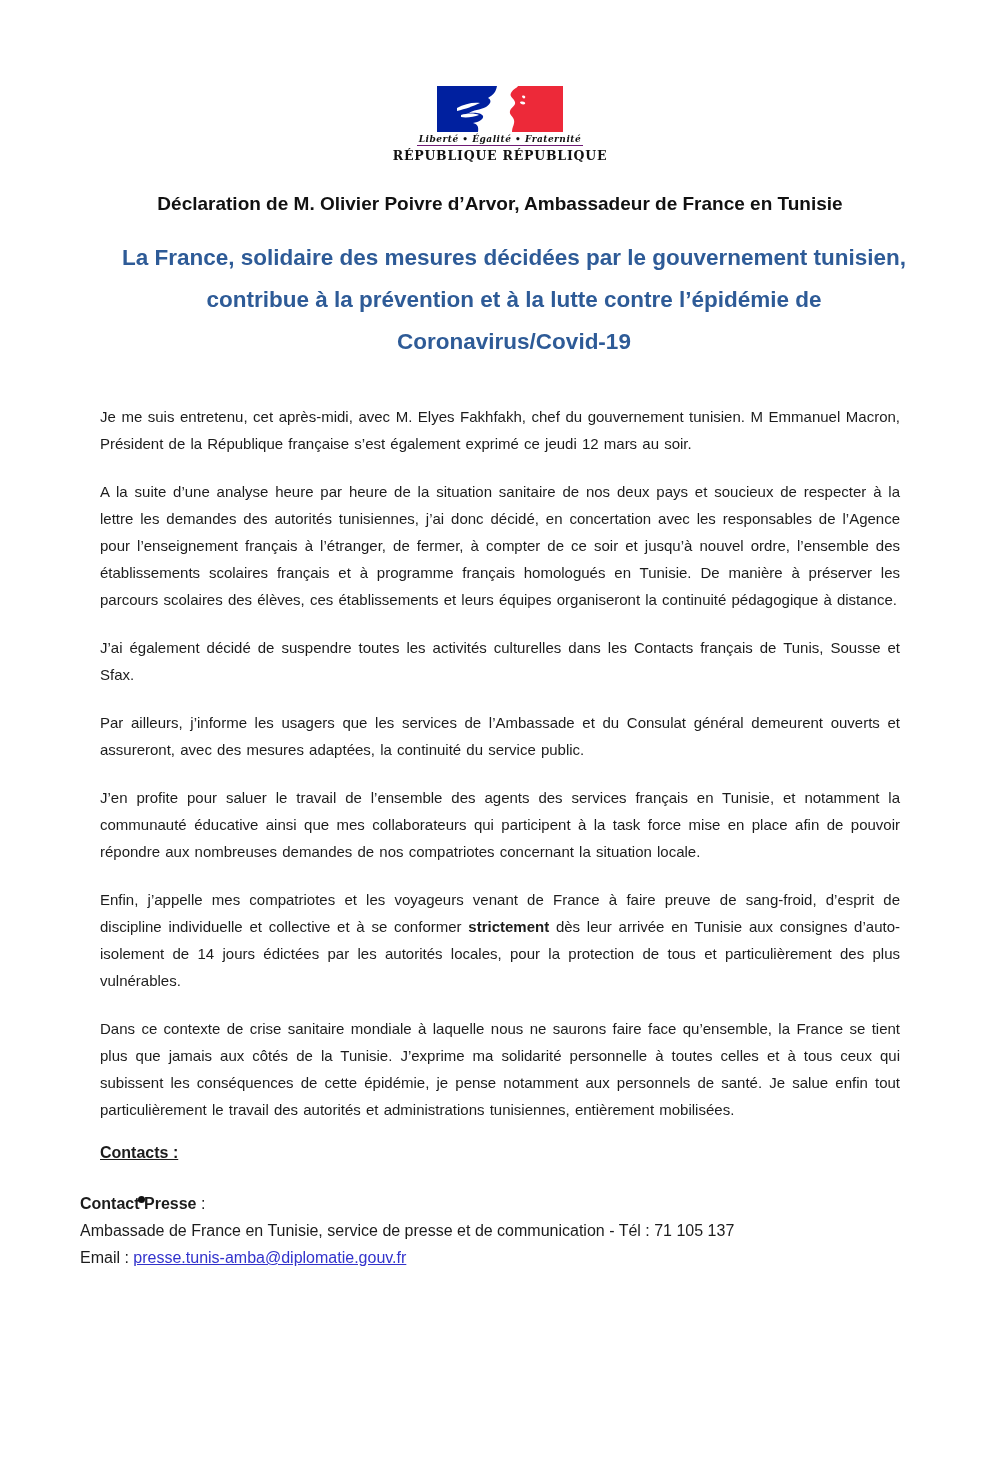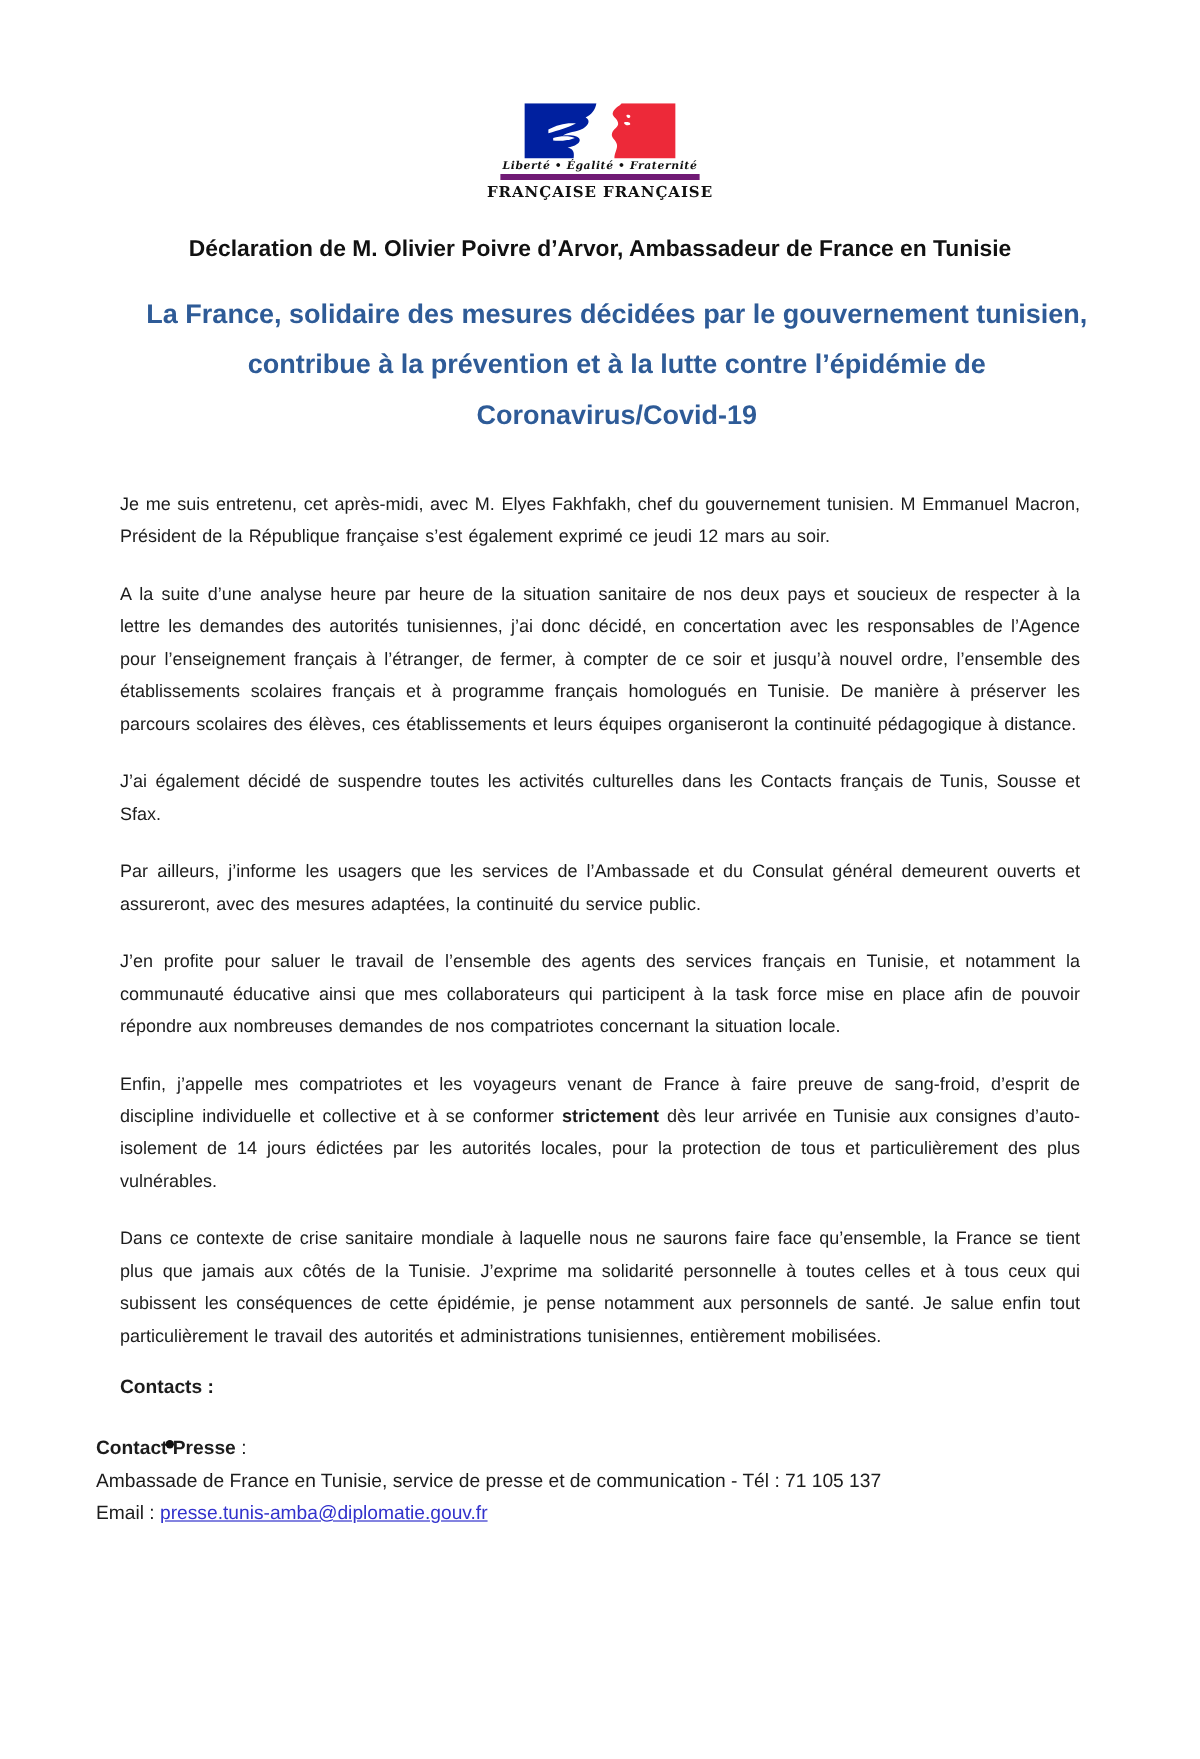--- a/index.html
+++ b/index.html
@@ -23,21 +23,21 @@
   }
   .marianne { width: 126px; height: 46px; display: block; }
   .logo-motto {
     font-family: "DejaVu Serif", serif;
     font-style: italic;
     font-weight: bold;
     font-size: 9px;
     letter-spacing: 0.5px;
     color: #111;
     padding: 2px 2px 1px 2px;
-    border-bottom: 5px solid #701a75;
+    border-bottom: 1px solid #701a75;
     white-space: nowrap;
   }
   .logo-country {
     font-family: "DejaVu Serif", serif;
     font-weight: bold;
     font-size: 12.5px;
     letter-spacing: 0.8px;
     color: #111;
     margin-top: 2px;
     white-space: nowrap;
@@ -72,20 +72,21 @@
     margin-bottom: 21px;
     word-spacing: 1px;
   }
   .bold { font-weight: bold; }
   
   .contacts-heading {
     padding: 0 100px;
     margin-top: 10px;
     font-size: 16px;
     font-weight: bold;
+    text-decoration: underline;
   }
   .contact-item {
     margin-top: 28px;
     padding-left: 80px;
     position: relative;
   }
   .contact-bullet {
     position: absolute;
     left: 138px;
     top: 6px;
@@ -115,21 +116,21 @@
                C38,26 45,27 46,30 C47,33 42,36 36,37 C40,38 42,40 41,46 H0 Z"></path>
       <path fill="#ffffff" d="M20,22 C27,18 36,16 43,17 C37,20 28,23 20,25 Z"></path>
       <path fill="#ffffff" d="M24,29 C30,27 38,27 42,29 C37,31 29,32 24,31 Z"></path>
 
       <path fill="#ED2939" d="M126,0 V46 H75 C75,41 78,38 77,34 C76,30 72,29 73,25
                C74,21 79,20 78,16 C77,12 72,11 74,7 C76,3 80,2 81,0 Z"></path>
       <path fill="#ffffff" d="M85,10 C87,9 89,10 88,12 C87,13 85,12 85,10 Z"></path>
       <path fill="#ffffff" d="M83,16 C86,15 89,16 88,18 C86,19 83,18 83,16 Z"></path>
     </svg>
     <div class="logo-motto">Liberté • Égalité • Fraternité</div>
-    <div class="logo-country">FRANÇAISE FRANÇAISE</div>
+    <div class="logo-country">RÉPUBLIQUE RÉPUBLIQUE</div>
   </div>
 
   <h1 class="doc-title">Déclaration de M. Olivier Poivre d’Arvor, Ambassadeur de France en Tunisie</h1>
 
   <h2 class="doc-subtitle" style="color:#2e5b97;">La France, solidaire des mesures décidées par le gouvernement tunisien, contribue à la prévention et à la lutte contre l’épidémie de Coronavirus/Covid-19</h2>
 
   <div class="doc-body">
     <p>Je me suis entretenu, cet après-midi, avec M. Elyes Fakhfakh, chef du gouvernement tunisien. M Emmanuel Macron, Président de la République française s’est également exprimé ce jeudi 12 mars au soir.</p>
     <p>A la suite d’une analyse heure par heure de la situation sanitaire de nos deux pays et soucieux de respecter à la lettre les demandes des autorités tunisiennes, j’ai donc décidé, en concertation avec les responsables de l’Agence pour l’enseignement français à l’étranger, de fermer, à compter de ce soir et jusqu’à nouvel ordre, l’ensemble des établissements scolaires français et à programme français homologués en Tunisie. De manière à préserver les parcours scolaires des élèves, ces établissements et leurs équipes organiseront la continuité pédagogique à distance.</p>
     <p>J’ai également décidé de suspendre toutes les activités culturelles dans les Contacts français de Tunis, Sousse et Sfax.</p>

